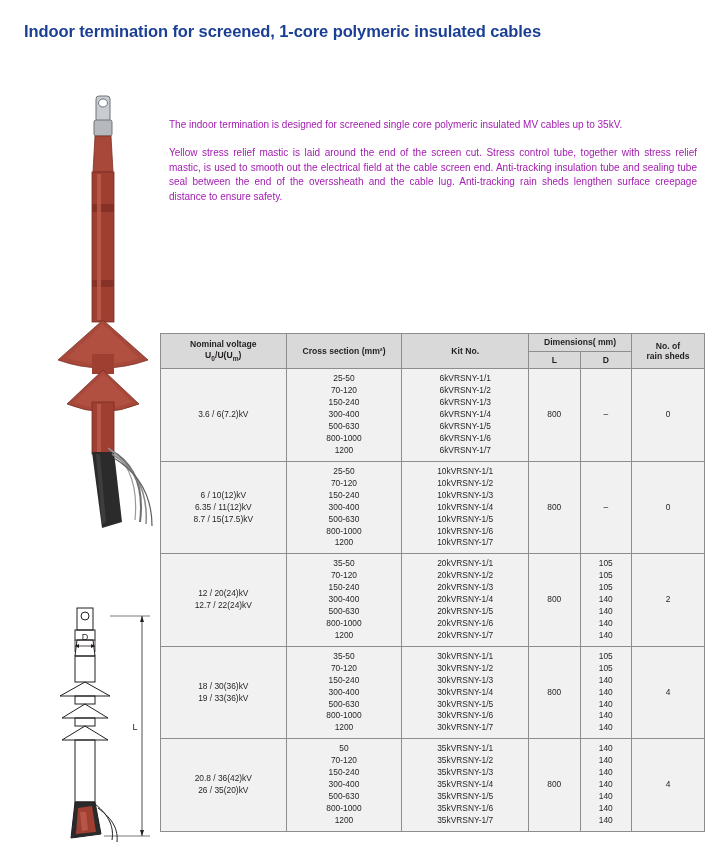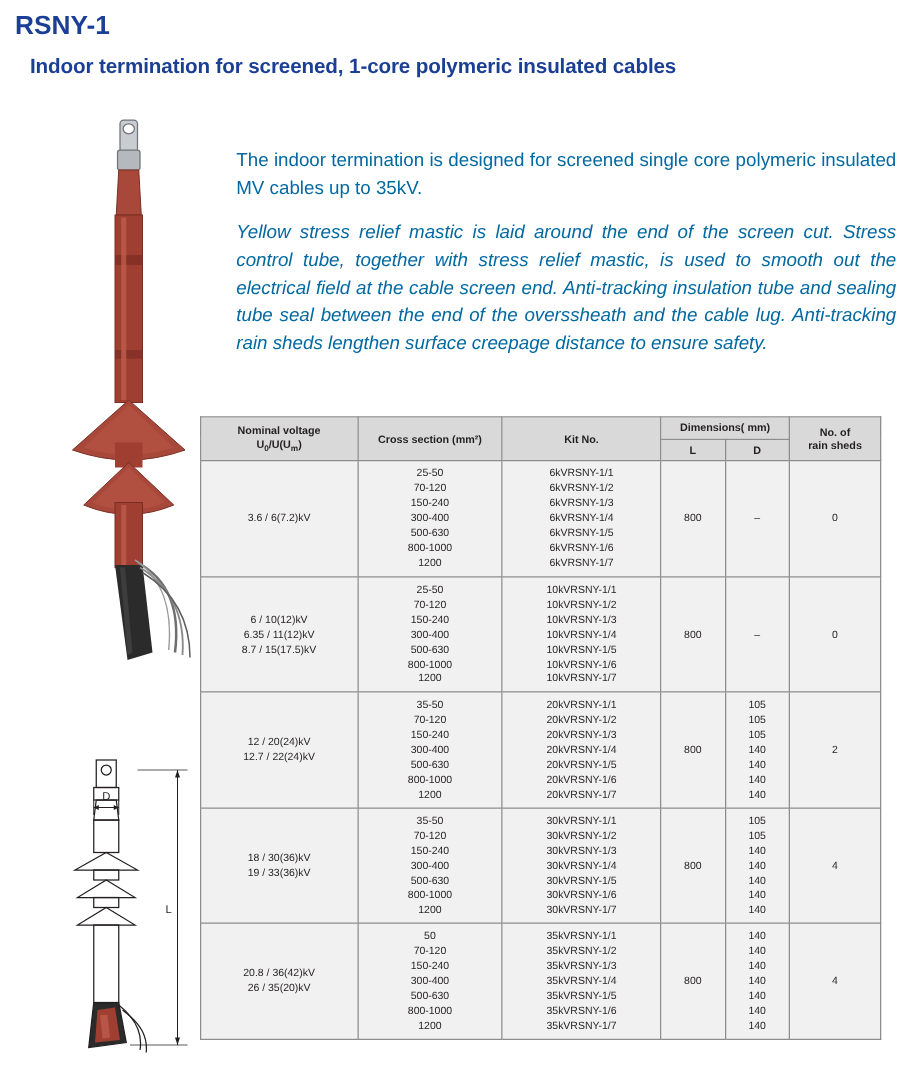--- a/index.html
+++ b/index.html
@@ -35,30 +35,30 @@
     font-size: 16.5px;
     font-weight: bold;
     line-height: 1.18;
     margin: 12px;
     letter-spacing: -0.1px;
   }
 
   
   .body-text {
     position: absolute;
-    left: 189px;
+    left: 169px;
     top: 118px;
     width: 528px;
-    font-size: 15px;
+    font-size: 10px;
     line-height: 1.48;
     text-align: justify;
-    color: #0369a1;
+    color: #a21caf;
   }
   .body-text p { margin: 0 0 13px 0; }
-  .body-text p:last-child { margin-bottom: 0; font-style: italic; }
+  .body-text p:last-child { margin-bottom: 0; }
 
   
   .illus-top {
     position: absolute;
     left: 40px;
     top: 92px;
     width: 130px;
     height: 460px;
   }
   .illus-bottom {
@@ -111,21 +111,20 @@
 
   
   svg { display: block; }
 </style>
 </head>
 <body>
 
 <div class="page">
 
   <div class="header">
-    <div class="title-main">RSNY-1</div>
     <div class="title-sub">Indoor termination for screened, 1-core polymeric insulated cables</div>
   </div>
 
   <div class="body-text">
     <p>The indoor termination is designed for screened single core polymeric insulated MV cables up to 35kV.</p>
     <p>Yellow stress relief mastic is laid around the end of the screen cut. Stress control tube, together with stress relief mastic, is used to smooth out the electrical field at the cable screen end. Anti-tracking insulation tube and sealing tube seal between the end of the overssheath and the cable lug. Anti-tracking rain sheds lengthen surface creepage distance to ensure safety.</p>
   </div>
 
   <div class="illus-top">
     <svg width="130" height="460" viewBox="0 0 130 460">

